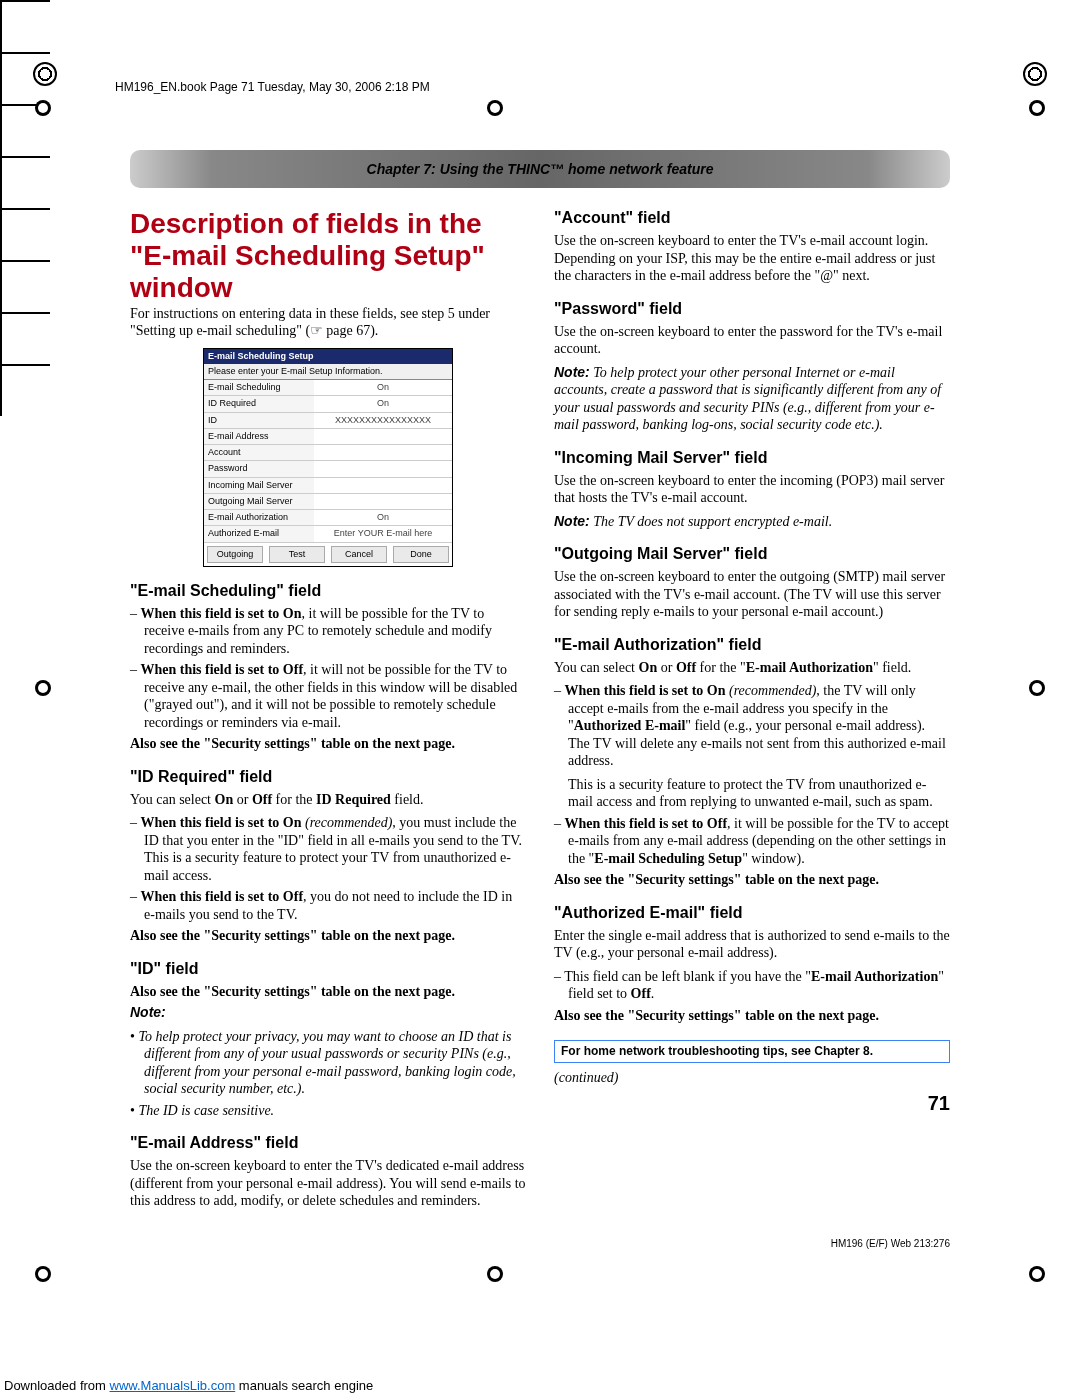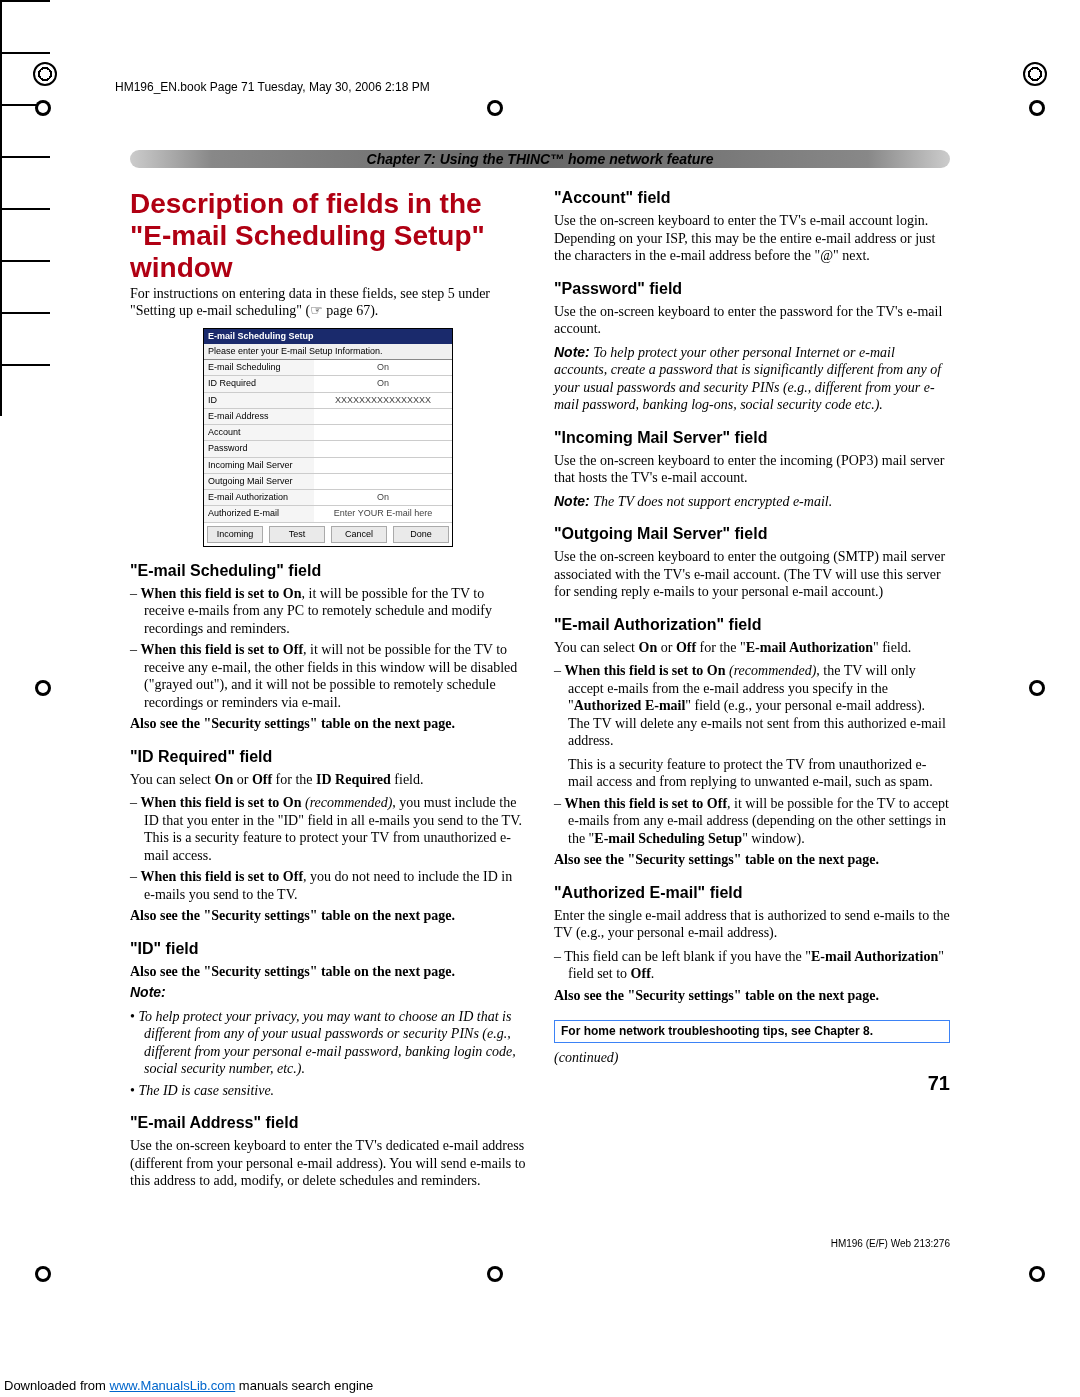--- a/index.html
+++ b/index.html
@@ -49,21 +49,21 @@
     left: 130px; right: 130px; top: 150px; bottom: 170px;
   }
   .page-header {
     background: linear-gradient(to right, #ccc 0%, #888 10%, #666 50%, #888 90%, #ccc 100%);
     border-radius: 10px;
     text-align: center;
     font-family: Arial, Helvetica, sans-serif;
     font-weight: bold;
     font-style: italic;
     font-size: 14px;
-    padding: 1px 0;
+    padding: 11px 0;
     margin-bottom: 20px;
   }
   .columns {
     display: flex;
     gap: 28px;
   }
   .col { flex: 1; font-size: 14px; line-height: 1.25; }
   h1.section-title {
     font-family: Liberation Sans, sans-serif;
     font-weight: 800;
@@ -212,21 +212,21 @@
           </div>
         <div class="dlg-row">
             <div class="dlg-label">E-mail Authorization</div>
             <div class="dlg-val">On</div>
           </div>
         <div class="dlg-row">
             <div class="dlg-label">Authorized E-mail</div>
             <div class="dlg-val">Enter YOUR E-mail here</div>
           </div>
         <div class="dlg-btns">
-          <div class="dlg-btn">Incoming</div>
+          <div class="dlg-btn">Outgoing</div>
           <div class="dlg-btn">Test</div>
           <div class="dlg-btn">Cancel</div>
           <div class="dlg-btn">Done</div>
         </div>
       </div>
 
       <h2 class="field-title">"E-mail Scheduling" field</h2>
       <ul class="dash">
         <li><span class="bold">When this field is set to On</span><span>, it will be possible for the TV to receive e-mails from any PC to remotely schedule and modify recordings and reminders.</span></li>
         <li><span class="bold">When this field is set to Off</span><span>, it will not be possible for the TV to receive any e-mail, the other fields in this window will be disabled ("grayed out"), and it will not be possible to remotely schedule recordings or reminders via e-mail.</span></li>

